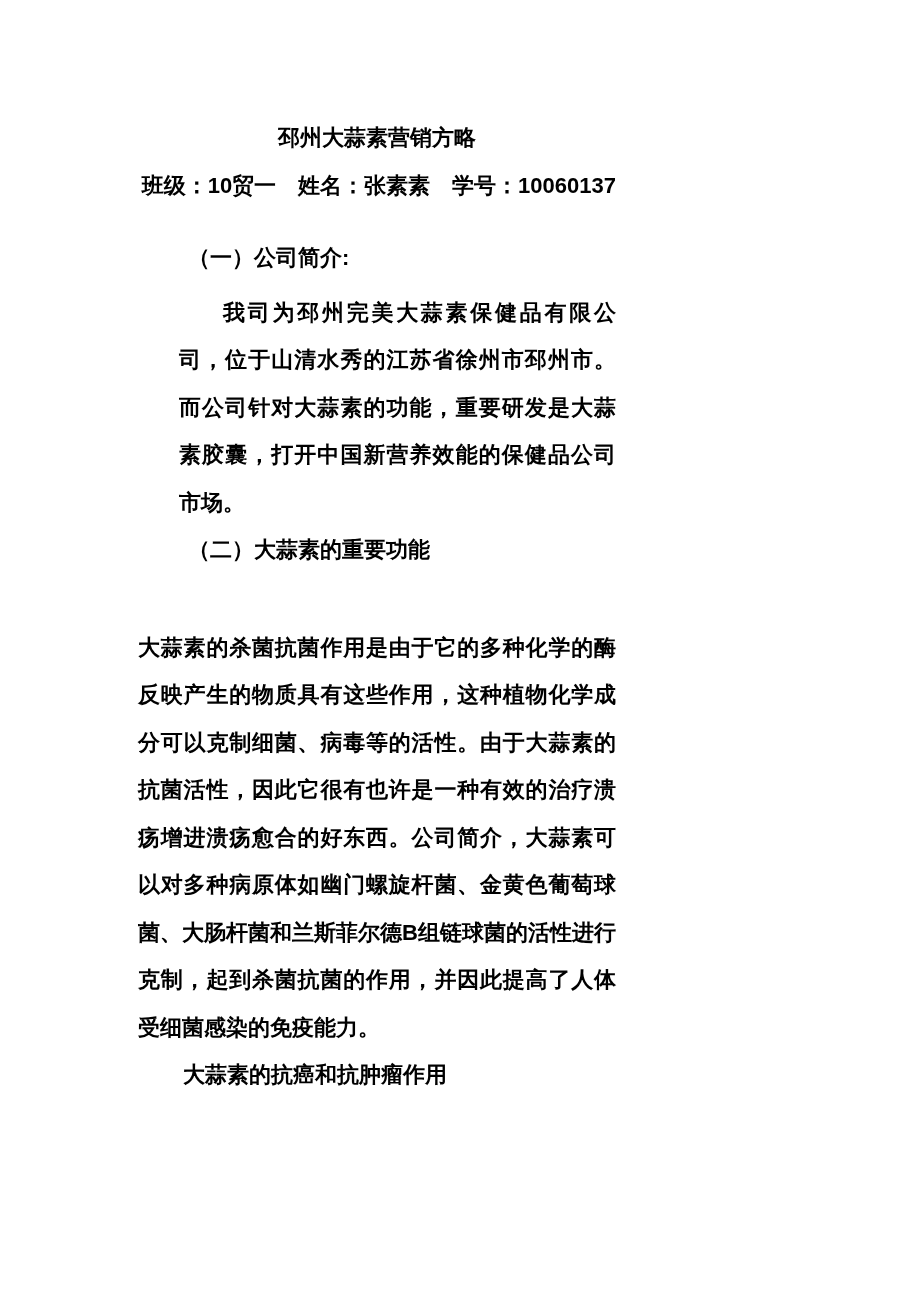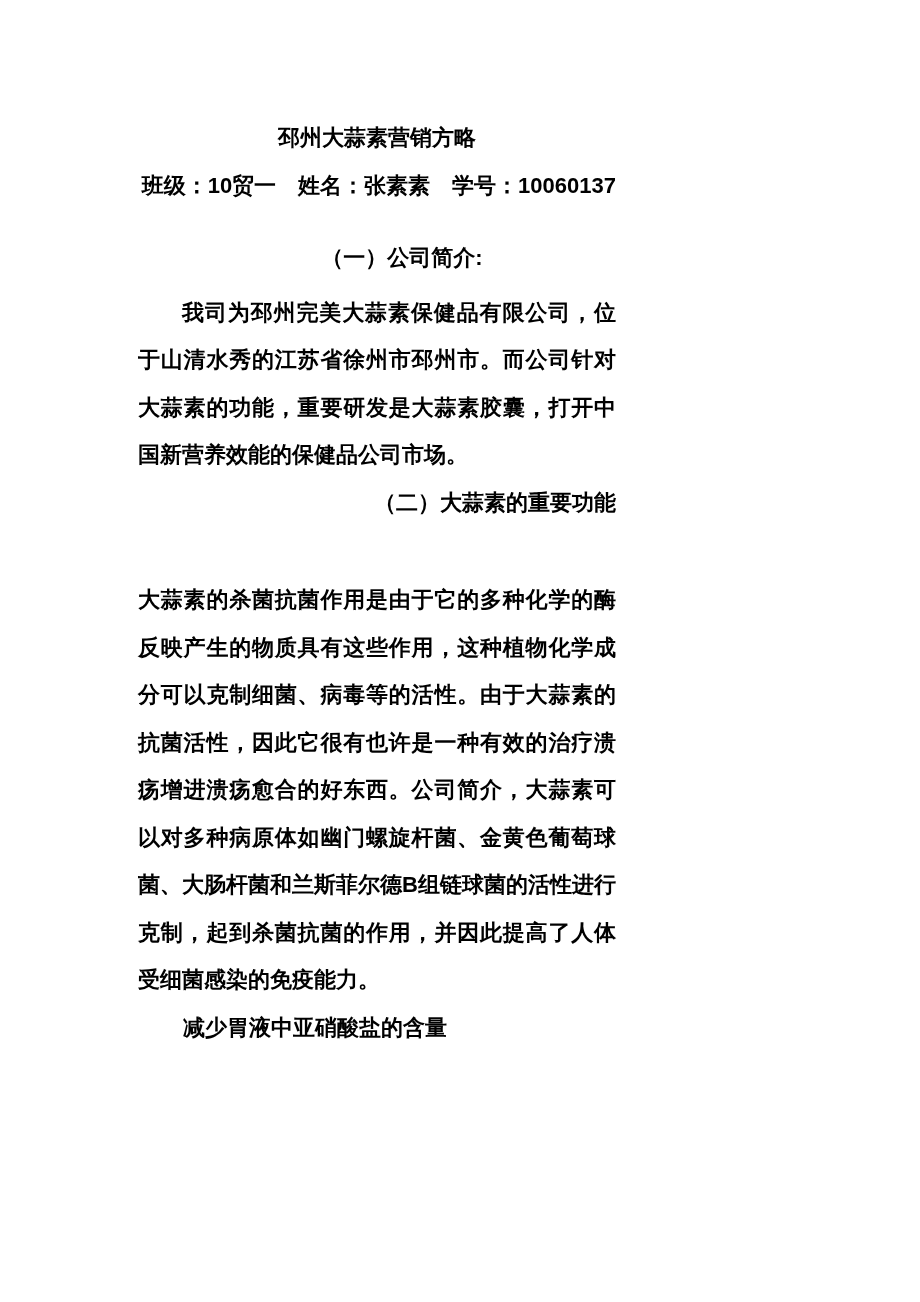--- a/index.html
+++ b/index.html
@@ -29,40 +29,39 @@
   .doc-meta {
     text-align: right;
     white-space: pre-wrap;
   }
   .h-section {
     margin-top: 27px;
   }
   .h-sub-paren-1 {
     margin-top: 25px;
     padding-left: 50px;
-    text-align: center;
   }
   .h-sub-paren-2 {
     padding-left: 50px;
-    text-align: right;
   }
   .h-sub-plain-1 {
     padding-left: 57px;
   }
   .h-sub-plain-2 {
     padding-left: 45px;
   }
   .para {
     text-align: justify;
   }
   .para-indent {
     text-indent: 44px;
   }
   .para-company {
     margin-top: 7px;
+    margin-left: 41px;
   }
   .para-antibacterial {
     margin-top: 50px;
   }
 </style>
 </head>
 <body>
 
 <div class="page">
 
@@ -73,16 +72,16 @@
 
   <div class="h-sub-paren-1">（一）公司简介:</div>
 
   <div class="para para-indent para-company">我司为邳州完美大蒜素保健品有限公司，位于山清水秀的江苏省徐州市邳州市。而公司针对大蒜素的功能，重要研发是大蒜素胶囊，打开中国新营养效能的保健品公司市场。</div>
 
   <div class="h-sub-paren-2">（二）大蒜素的重要功能</div>
 
 
   <div class="para para-antibacterial">大蒜素的杀菌抗菌作用是由于它的多种化学的酶反映产生的物质具有这些作用，这种植物化学成分可以克制细菌、病毒等的活性。由于大蒜素的抗菌活性，因此它很有也许是一种有效的治疗溃疡增进溃疡愈合的好东西。公司简介，大蒜素可以对多种病原体如幽门螺旋杆菌、金黄色葡萄球菌、大肠杆菌和兰斯菲尔德B组链球菌的活性进行克制，起到杀菌抗菌的作用，并因此提高了人体受细菌感染的免疫能力。</div>
 
-  <div class="h-sub-plain-2">减少胃液中亚硝酸盐的含量</div>
+  <div class="h-sub-plain-2">大蒜素的抗癌和抗肿瘤作用</div>
 
 
 </div>
 
 </body></html>

